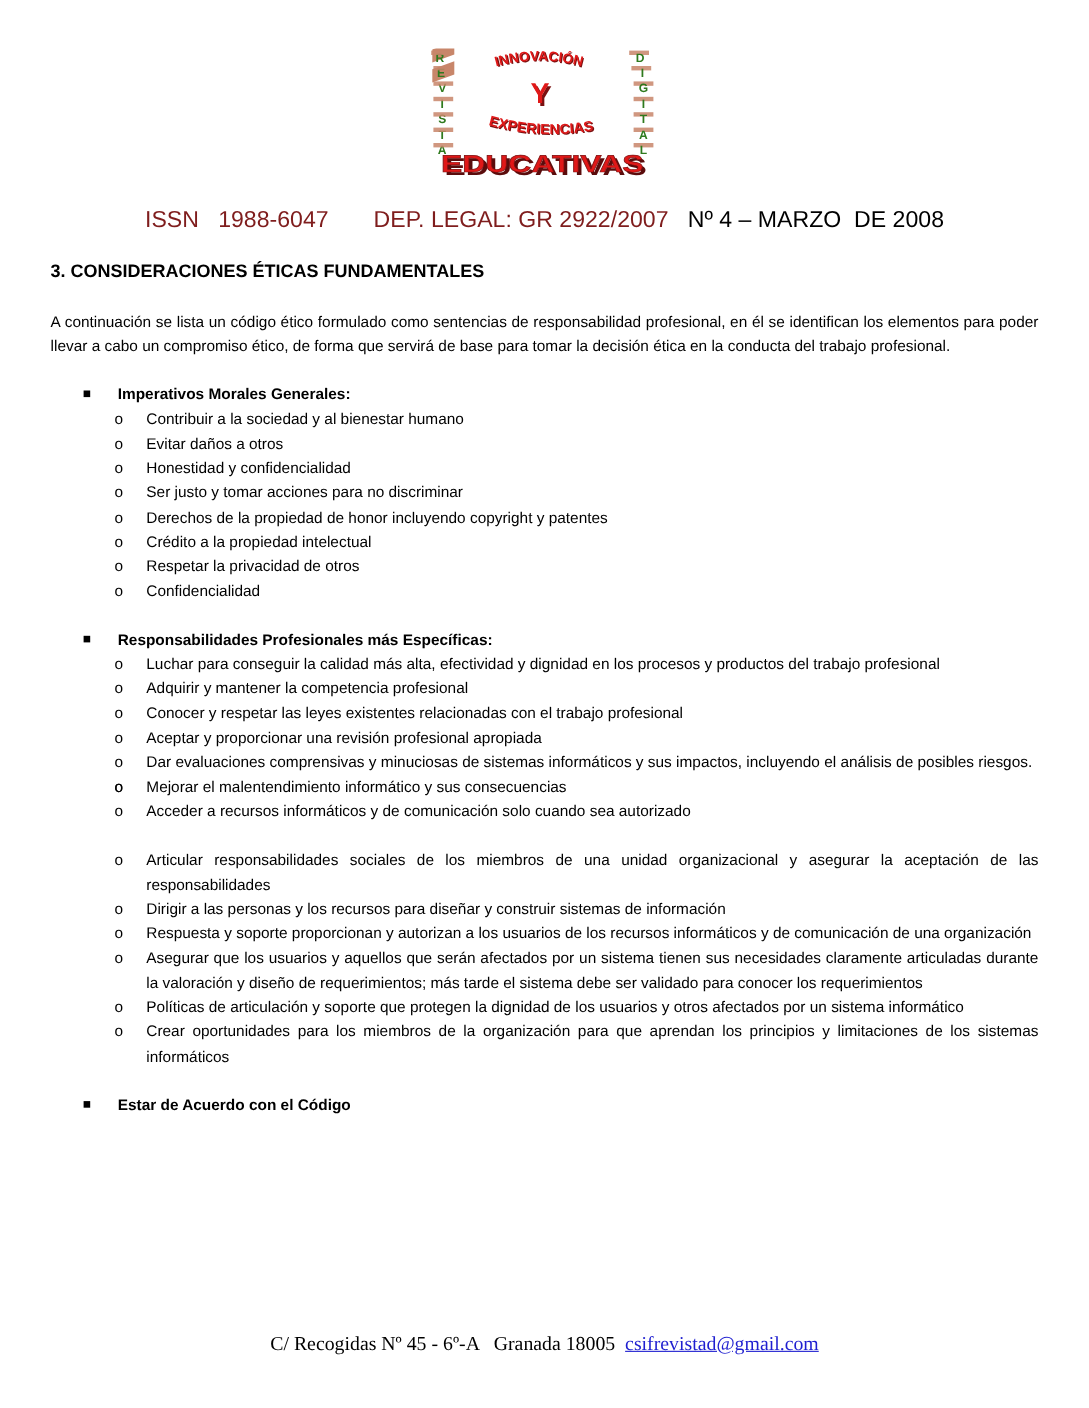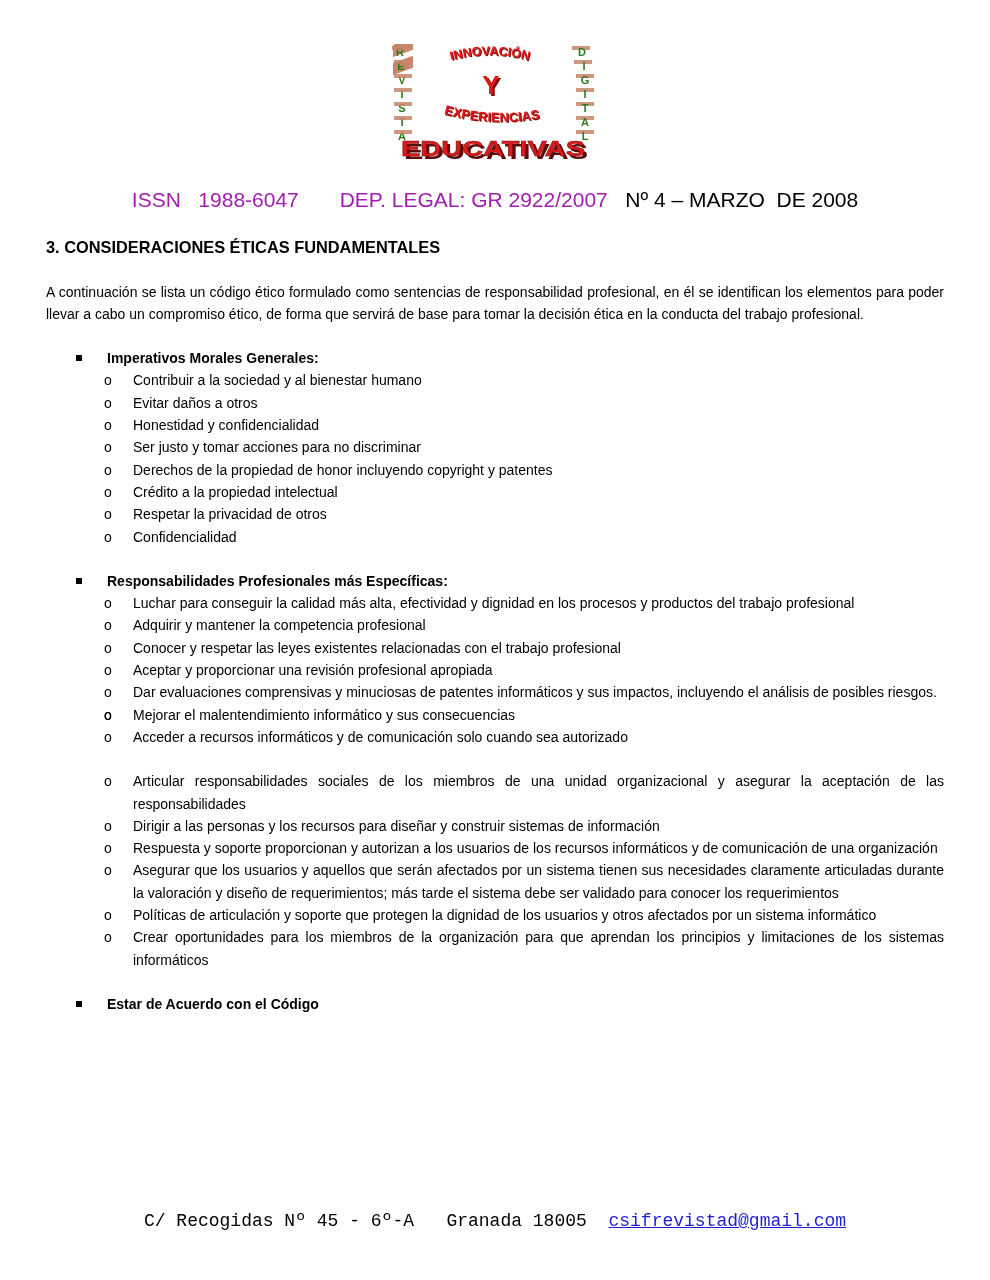--- a/index.html
+++ b/index.html
@@ -30,21 +30,21 @@
     .issn-line {
       position: absolute;
       top: 188px;
       left: 0;
       width: 990px;
       text-align: center;
       font-size: 21px;
       white-space: pre;
       letter-spacing: 0px;
     }
-    .issn-red { color: #a21caf; }
+    .issn-red { color: #7f1d1d; }
     .issn-blue { color: #000000; }
 
     
     .content {
       position: absolute;
       left: 46px;
       top: 236px;
       width: 898px;
       font-size: 14px;
       line-height: 22.3px;
@@ -90,21 +90,21 @@
       top: 0;
     }
 
     
     .footer {
       position: absolute;
       top: 1211px;
       left: 0;
       width: 990px;
       text-align: center;
-      font-family: Liberation Mono, monospace;
+      font-family: Liberation Serif, serif;
       font-size: 18px;
       white-space: pre;
     }
     .footer a {
       color: #1f1fd0;
       text-decoration: underline;
     }
   </style>
 </head>
 <body>
@@ -207,21 +207,21 @@
   <div class="group">
     <div class="group-head">
       <span class="sq-bullet"></span>
       <span>Responsabilidades Profesionales más Específicas:</span>
     </div>
     <ul class="items">
       <li class="item"><span class="o-bullet">o</span><span>Luchar para conseguir la calidad más alta, efectividad y dignidad en los procesos y productos del trabajo profesional</span></li>
       <li class="item"><span class="o-bullet">o</span><span>Adquirir y mantener la competencia profesional</span></li>
       <li class="item"><span class="o-bullet">o</span><span>Conocer y respetar las leyes existentes relacionadas con el trabajo profesional</span></li>
       <li class="item"><span class="o-bullet">o</span><span>Aceptar y proporcionar una revisión profesional apropiada</span></li>
-      <li class="item"><span class="o-bullet">o</span><span>Dar evaluaciones comprensivas y minuciosas de patentes informáticos y sus impactos, incluyendo el análisis de posibles riesgos.</span></li>
+      <li class="item"><span class="o-bullet">o</span><span>Dar evaluaciones comprensivas y minuciosas de sistemas informáticos y sus impactos, incluyendo el análisis de posibles riesgos.</span></li>
       <li class="item"><span class="o-bullet">o</span></li>
       <li class="item"><span class="o-bullet">o</span><span>Mejorar el malentendimiento informático y sus consecuencias</span></li>
       <li class="item"><span class="o-bullet">o</span><span>Acceder a recursos informáticos y de comunicación solo cuando sea autorizado</span></li>
     </ul>
   </div>
 
   <div class="group">
     <ul class="items">
       <li class="item"><span class="o-bullet">o</span><span>Articular responsabilidades sociales de los miembros de una unidad organizacional y asegurar la aceptación de las responsabilidades</span></li>
       <li class="item"><span class="o-bullet">o</span><span>Dirigir a las personas y los recursos para diseñar y construir sistemas de información</span></li>

